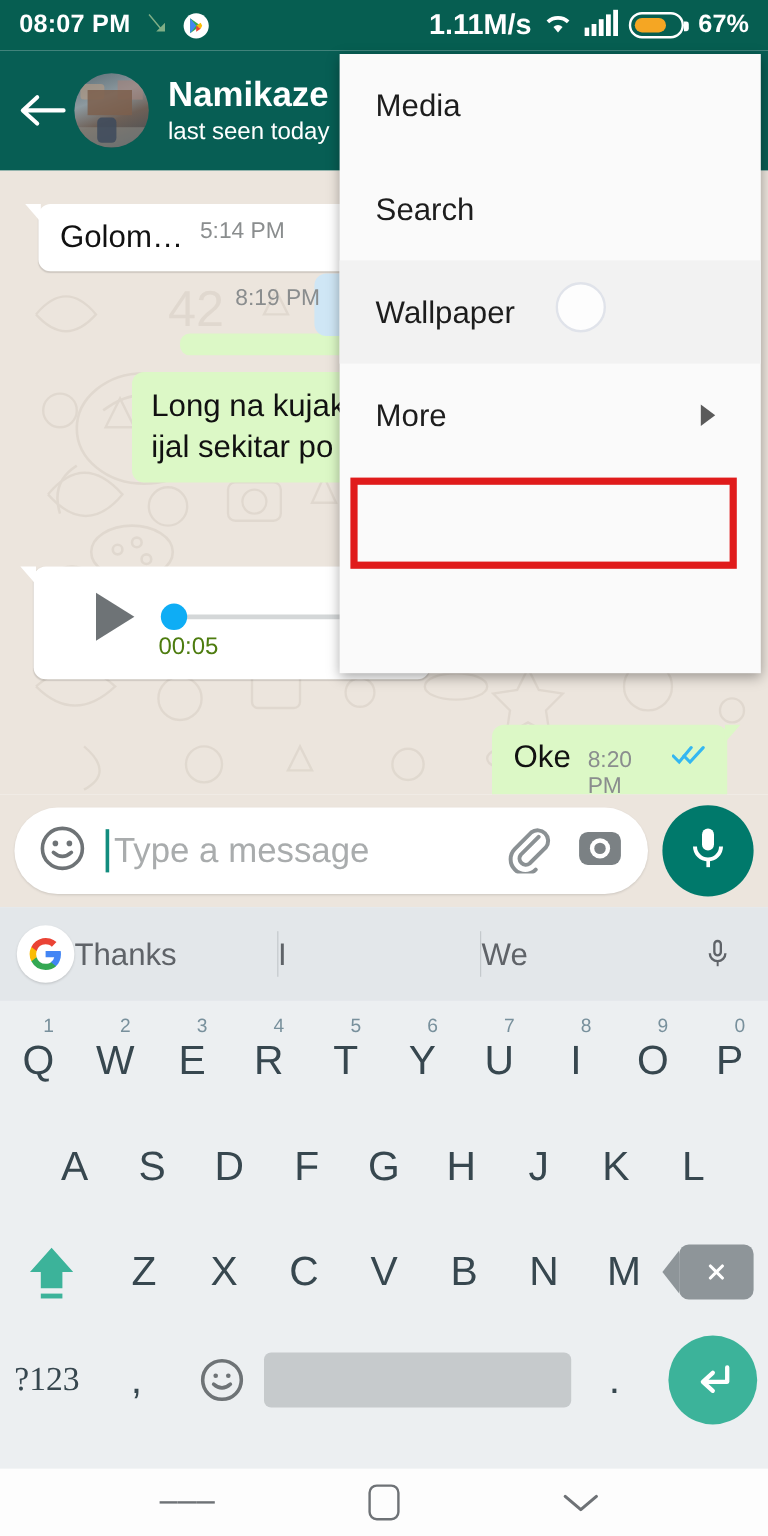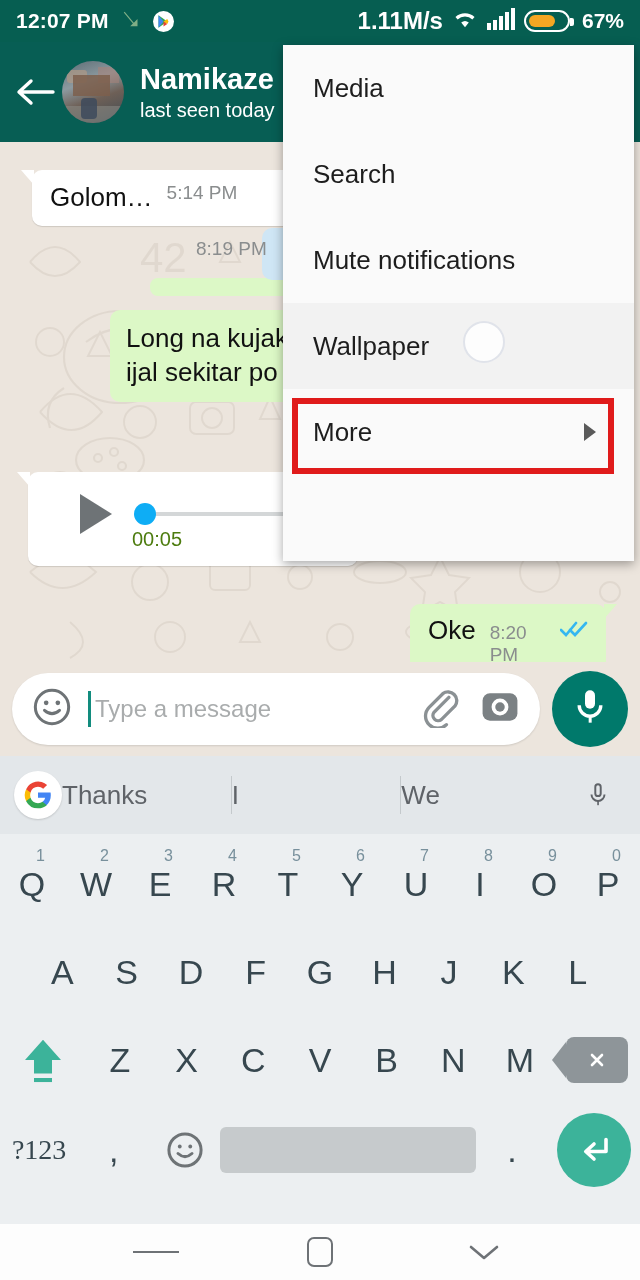--- a/index.html
+++ b/index.html
@@ -167,21 +167,21 @@
   .inputbar {
     position: absolute; top: 662px; left: 0; width: 640px; height: 94px;
     background: #ece5dd; display: flex; align-items: center; padding: 0 12px;
   }
   .input-pill {
     flex: 1; height: 72px; background: #ffffff; border-radius: 36px;
     display: flex; align-items: center; padding: 0 18px 0 20px;
     box-shadow: 0 1px 2px rgba(0,0,0,.12);
   }
   .caret { width: 3px; height: 36px; background: #128c7e; margin-left: 16px; }
-  .placeholder { flex: 1; font-size: 24px; color: #a9acad; margin-left: 4px; }
+  .placeholder { flex: 1; font-size: 29px; color: #a9acad; margin-left: 4px; }
   .mic-fab {
     width: 76px; height: 76px; border-radius: 50%; background: #00796b;
     margin-left: 12px; display: flex; align-items: center; justify-content: center;
     flex: 0 0 76px;
   }
   .cam-ic { margin-left: 16px; }
 
   
   .kb { position: absolute; top: 756px; left: 0; width: 640px; height: 468px; background: #eceff1; }
   .kb-sugg {
@@ -238,21 +238,21 @@
   .nav-ic { width: 46px; height: 46px; display: flex; align-items: center; justify-content: center; }
   .hamburger div { width: 30px; height: 2.5px; background: #6e7276; margin: 4px 0; }
   .home-sq { width: 26px; height: 30px; border: 2.5px solid #6e7276; border-radius: 7px; }
 </style>
 </head>
 <body>
 
 <div id="app">
 
   <div class="statusbar">
-    <span class="sb-time">12:07 PM</span>
+    <span class="sb-time">08:07 PM</span>
     <span class="sb-left-icons">
       <span>
         <svg width="22" height="22" viewBox="0 0 24 24">
             <path d="M4 4 L14 16 L18 12 L18 20 L10 20 L13 17 L3 5 Z" fill="#7fae86"></path>
           </svg>
       </span>
       <span class="ic-playstore">
         <svg width="15" height="15" viewBox="0 0 24 24">
             <path d="M4 2 L18 12 L4 22 Z" fill="#34a853"></path>
             <path d="M4 2 L12 12 L4 22 Z" fill="#4285f4"></path>
@@ -416,23 +416,20 @@
     </span>
   </div>
 
   <div class="menu">
     <div class="menu-item">
       <span>Media</span>
     </div>
     <div class="menu-item">
       <span>Search</span>
     </div>
-    <div class="menu-item">
-      <span>Mute notifications</span>
-    </div>
     <div class="menu-item highlighted">
       <span>Wallpaper</span>
       <span class="ripple"></span>
     </div>
     <div class="menu-item">
       <span>More</span>
       <span class="submenu-arrow"></span>
     </div>
   </div>
   <div class="red-box"></div>

